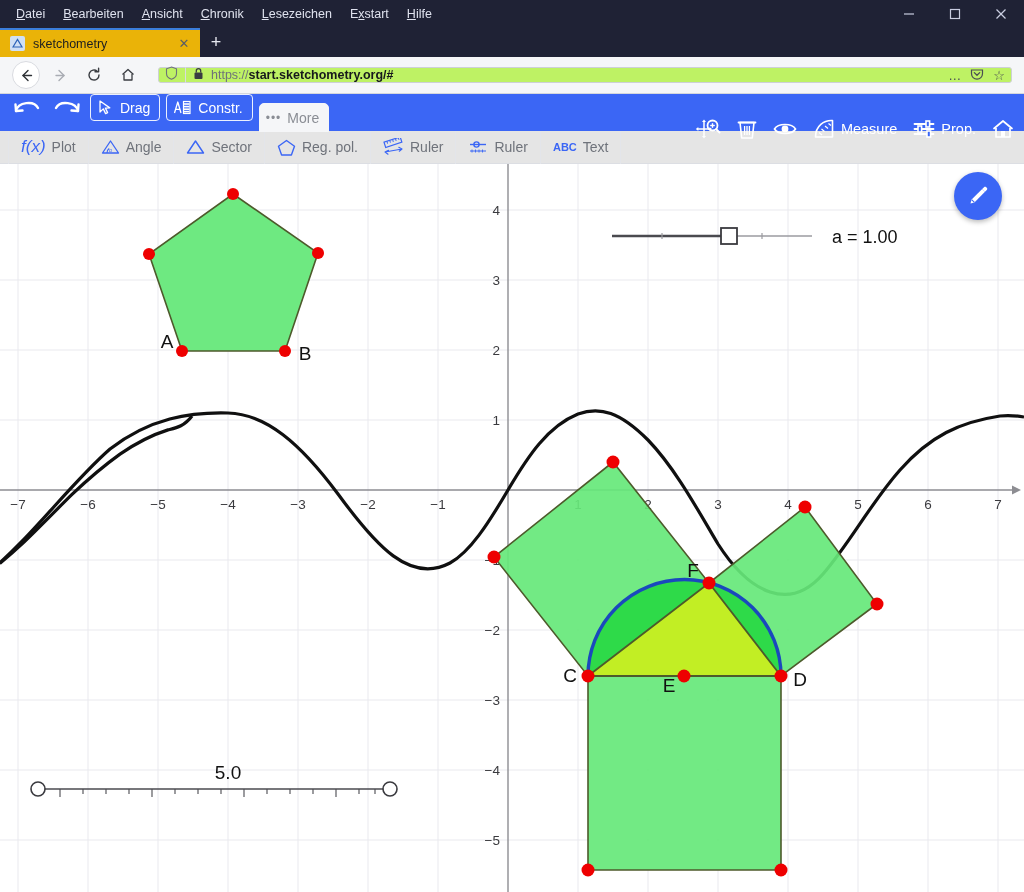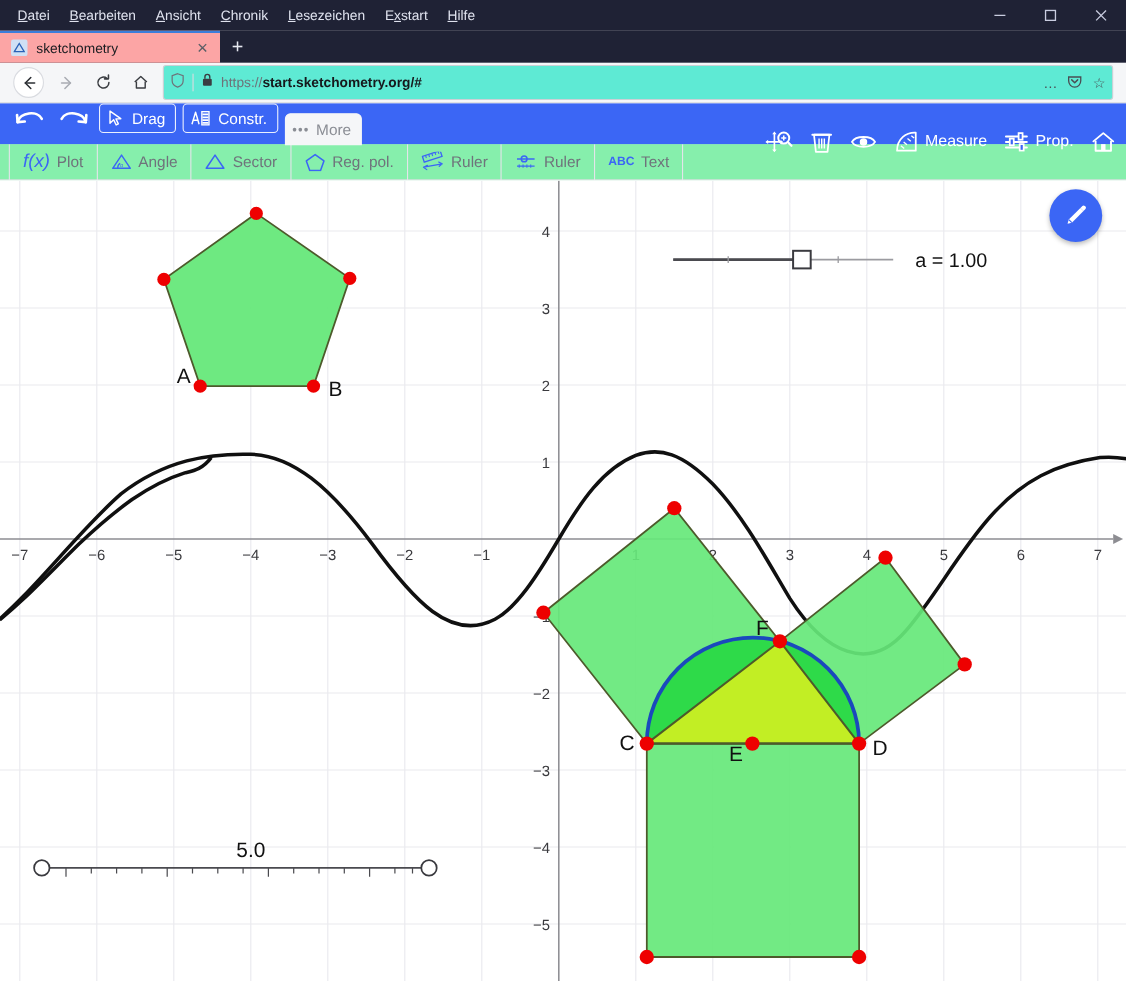--- a/index.html
+++ b/index.html
@@ -31,21 +31,21 @@
     color: #c9cde0; font-size: 13px;
   }
   .win-btn svg { display: block; }
 
   
   .tabstrip {
     height: 29px; background: #1f2235; display: flex; align-items: flex-end; flex: 0 0 29px;
     position: relative;
   }
   .tab {
-    height: 29px; width: 200px; background: #fca5a5;
+    height: 29px; width: 200px; background: #eab308;
     display: flex; align-items: center; gap: 8px; padding: 0 8px 0 10px;
     border-top: 2px solid #3b7edb;
     font-size: 12.5px; color: #1b1d21;
     position: relative;
   }
   .tab-favicon {
     width: 15px; height: 15px; background: #cfe0f5; border-radius: 2px;
     display: flex; align-items: center; justify-content: center;
     font-size: 9px; color: #2a62b8; font-weight: bold;
   }
@@ -61,22 +61,22 @@
     height: 37px; background: #f5f6f8; display: flex; align-items: center;
     padding: 0 12px; gap: 6px; flex: 0 0 37px; border-bottom: 1px solid #d5d7dc;
   }
   .nav-btn {
     width: 28px; height: 28px; border-radius: 50%;
     display: flex; align-items: center; justify-content: center; color: #3a3d42;
   }
   .nav-btn.back { border: 1px solid #d9dbe0; background: #fff; color: #2d3035;}
   .nav-btn.fwd { color: #a9acb3; }
   .urlbox {
-    flex: 1; height: 32px; background: #5eead4; border: 1px solid #cdd0d6; border-radius: 3px;
-    display: flex; align-items: center; padding: 0 6px; gap: 7px; 
+    flex: 1; height: 16px; background: #bef264; border: 1px solid #cdd0d6; border-radius: 3px;
+    display: flex; align-items: center; padding: 0 6px; gap: 7px; margin-left: 10px;
   }
   .url-text { font-size: 12.5px; color: #6e7279; white-space: nowrap; }
   .url-text b { color: #16181c; font-weight: 600; }
   .url-icons { margin-left: auto; display: flex; align-items: center; gap: 9px; color: #4a4d53; font-size: 13px; }
   .vdiv { width:1px; height:16px; background:#d9dbe0; }
 
   
   .sk-toolbar {
     height: 37px; background: #3b66f5; display: flex; 
     padding: 0 10px; gap: 6px; flex: 0 0 37px; color: #fff; position: relative;
@@ -88,21 +88,21 @@
     padding: 0 9px 0 6px; font-size: 14px; color: #fff; background: transparent;
   }
   .sk-btn.tab-active {
     background: #f5f6f8; border-color: #f5f6f8; color: #8a8d94;
     border-radius: 5px 5px 0 0; height: 29px; align-self: flex-end; margin-bottom: -1px;
   }
   .sk-right { margin-left: auto; display: flex; align-items: center; gap: 16px; margin-top: 32px; }
   .sk-ricon { display: flex; align-items: center; gap: 6px; font-size: 14.5px; color: #fff; }
 
   .sk-toolbar2 {
-    height: 33px; background: #86efac; display: flex; align-items: center;
+    height: 33px; background: #e5e5e5; display: flex; align-items: center;
     padding: 0 8px; gap: 0px; flex: 0 0 33px; border-bottom: 1px solid #dcdee3;
   }
   .sk-tool {
     display: flex; align-items: center; gap: 6px; padding: 0 12px; height: 33px;
     color: #6f737b; font-size: 14px; border-right: 1px solid #e3e5ea;
   }
   .sk-tool .gl { color: #3b66f5; display: flex; align-items: center; }
   .sk-tool:first-child { border-left: 1px solid #e3e5ea; }
 
   

